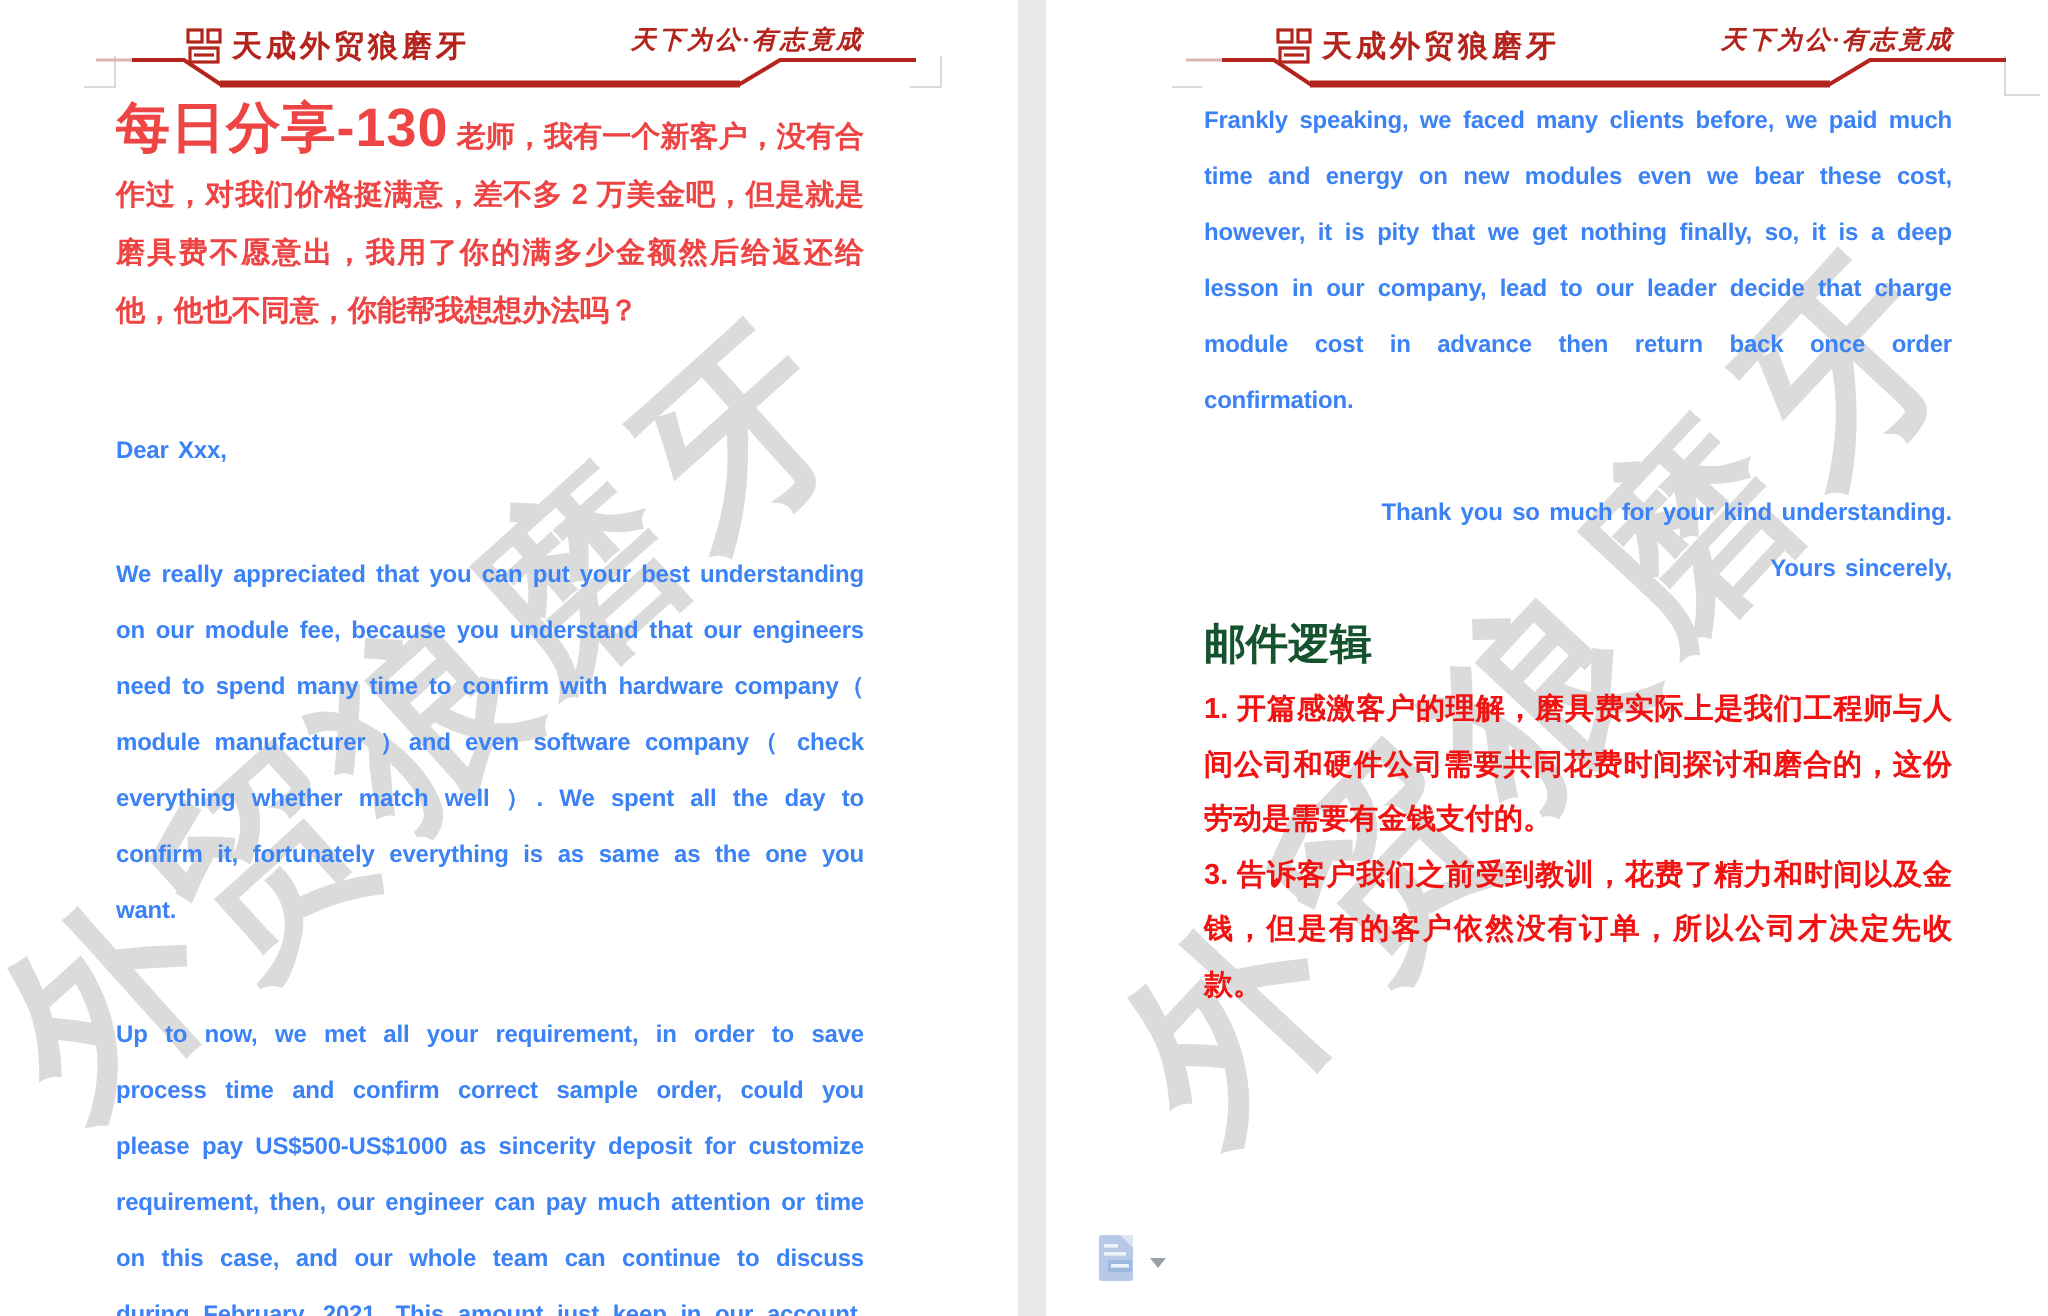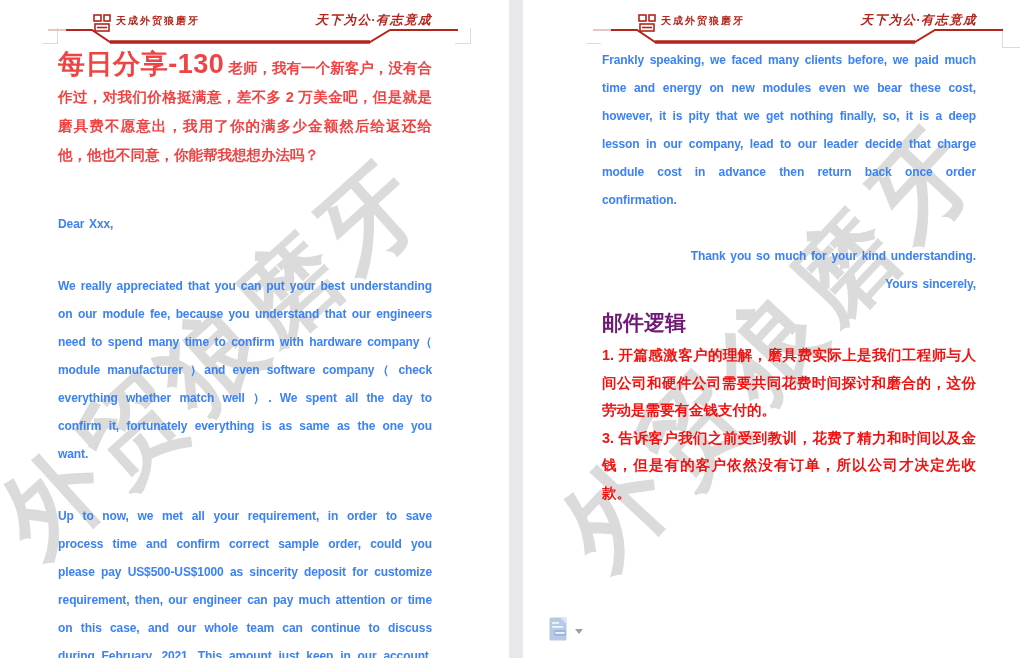--- a/index.html
+++ b/index.html
@@ -19,21 +19,21 @@
                transform-origin:0 50%; pointer-events:none; }
   #page-left  .watermark { left:18px; top:470px; transform:rotate(-42deg); }
   #page-right .watermark { left:60px; top:483px; transform:rotate(-47deg); font-size:100px; letter-spacing:12px; }
 
   
   .header { position:absolute; top:12px; width:430px; height:48px; z-index:2; }
   #page-left  .header { left:40px; }
   #page-right .header { left:62px; }
   .ribbon { position:absolute; left:0; top:0; }
   .seal   { position:absolute; left:52px; top:1px; width:20px; height:20px; }
-  .brand  { position:absolute; left:76px; top:2px; font-size:10px; font-weight:bold;
+  .brand  { position:absolute; left:76px; top:2px; font-size:15px; font-weight:bold;
             color:#b3251c; letter-spacing:2px; font-family:"Liberation Serif", serif; }
   .slogan { position:absolute; right:38px; top:0; font-size:12.5px; font-weight:bold;
             font-style:italic; color:#b3251c; letter-spacing:1.5px;
             font-family:"Liberation Serif", serif; }
 
   
   .crop { position:absolute; background:#dadada; z-index:1; }
 
   
   .content { position:relative; z-index:1; }
@@ -44,21 +44,21 @@
               text-align:justify; }
   .zh-title .big { font-size:27px; line-height:29px; letter-spacing:0.5px; }
 
   .en { color:#3b82f6; font-weight:bold; font-size:12px; line-height:28px;
         text-align:justify; letter-spacing:-0.1px; word-spacing:1.5px; }
   .salutation { margin-top:40px; text-align:left; }
   .gap-para   { margin-top:34px; }
   .line-para  { margin-top:0; text-align:right; }
   .thanks     { margin-top:28px; text-align:right; }
 
-  .red-heading { color:#701a75; font-size:21px; font-weight:bold; line-height:30px;
+  .red-heading { color:#14532d; font-size:21px; font-weight:bold; line-height:30px;
                  margin:10px 0 4px 0; }
   .red-point { color:#f01312; font-size:14.5px; font-weight:bold; line-height:27.5px;
                text-align:justify; }
 
   
   .paste-btn { position:absolute; left:547px; top:613px; width:40px; height:34px;
                z-index:10; cursor:pointer; display:flex; align-items:center; }
   .paste-btn .arrow { width:0; height:0; margin-left:4px; margin-top:2px;
                       border-left:4px solid transparent; border-right:4px solid transparent;
                       border-top:5px solid #9aa0a6; }

